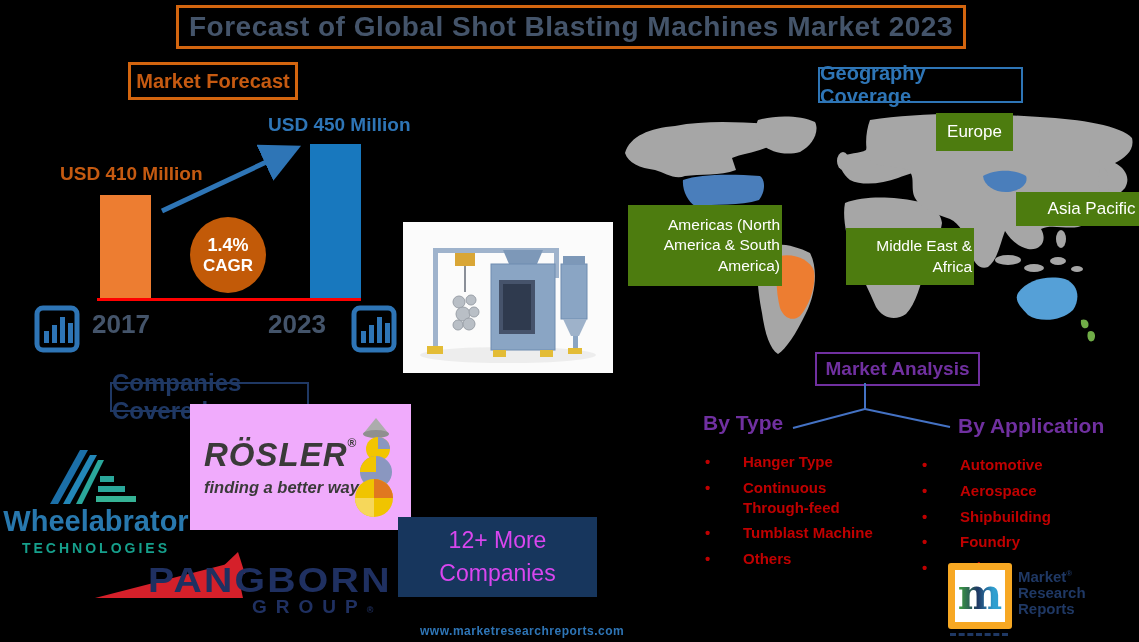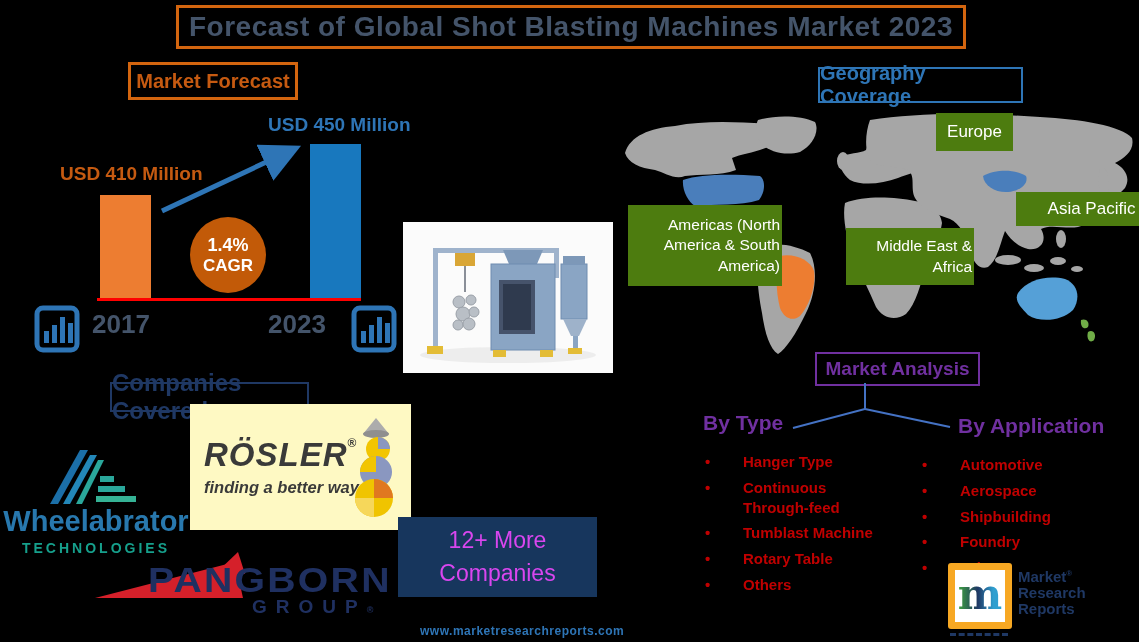--- a/index.html
+++ b/index.html
@@ -44,21 +44,21 @@
   .branch{left:780px;top:383px;width:180px;height:48px;}
   .sub-head{color:#7030A0;font-weight:bold;font-size:21px;}
   .by-type-head{left:703px;top:411px;} .by-app-head{left:958px;top:414px;}
   ul.red-list{list-style:none;margin:0;padding:0;color:#C00000;font-weight:bold;font-size:15px;}
   ul.red-list li{position:relative;padding-left:40px;margin-bottom:6px;line-height:1.32;}
   ul.red-list li::before{content:"\2022";position:absolute;left:2px;top:0;font-size:15px;}
   .type-list{left:703px;top:452px;width:175px;}
   .app-list{left:920px;top:455px;width:165px;}
   .app-list li{padding-left:24px;}
   
-  .rosler-box{left:190px;top:404px;width:221px;height:126px;background:#fef9c3;}
+  .rosler-box{left:190px;top:404px;width:221px;height:126px;background:#f0abfc;}
   .rosler-name{position:absolute;left:14px;top:32px;color:#3A3A39;font-size:33px;font-weight:900;
     font-style:italic;letter-spacing:1px;}
   .rosler-reg{font-size:12px;vertical-align:top;font-style:normal;}
   .rosler-tagline{position:absolute;left:14px;top:74px;color:#3A3A39;font-size:16.5px;font-weight:bold;font-style:italic;}
   .rosler-spiral{position:absolute;left:156px;top:12px;width:60px;height:102px;}
   .wheel-logo{left:48px;top:444px;width:92px;height:62px;}
   .wheel-name{left:0px;top:505px;width:192px;text-align:center;color:#2878AE;font-size:29px;font-weight:bold;}
   .wheel-sub{left:0px;top:540px;width:192px;text-align:center;color:#16A08C;font-size:14px;font-weight:bold;letter-spacing:3px;}
   .pang-swoosh{left:95px;top:550px;width:160px;height:52px;}
   .pang-name{left:148px;top:560px;color:#1F3061;font-size:35px;font-weight:900;letter-spacing:2px;transform:scaleX(1.12);transform-origin:left;}
@@ -219,21 +219,20 @@
     <path d="M85,0 L85,26 L13,45" fill="none" stroke="#4472C4" stroke-width="2"></path>
     <path d="M85,26 L170,44" fill="none" stroke="#4472C4" stroke-width="2"></path>
   </svg>
   <div class="abs sub-head by-type-head">By Type</div>
   <div class="abs sub-head by-app-head">By Application</div>
 
   <ul class="abs red-list type-list">
     <li><span>Hanger Type</span></li>
     <li><span>Continuous Through-feed</span></li>
     <li><span>Tumblast Machine</span></li>
-    <li><span>Rotary Table</span></li>
     <li><span>Others</span></li>
   </ul>
   <ul class="abs red-list app-list">
     <li><span>Automotive</span></li>
     <li><span>Aerospace</span></li>
     <li><span>Shipbuilding</span></li>
     <li><span>Foundry</span></li>
     <li><span>Others</span></li>
   </ul>
 

